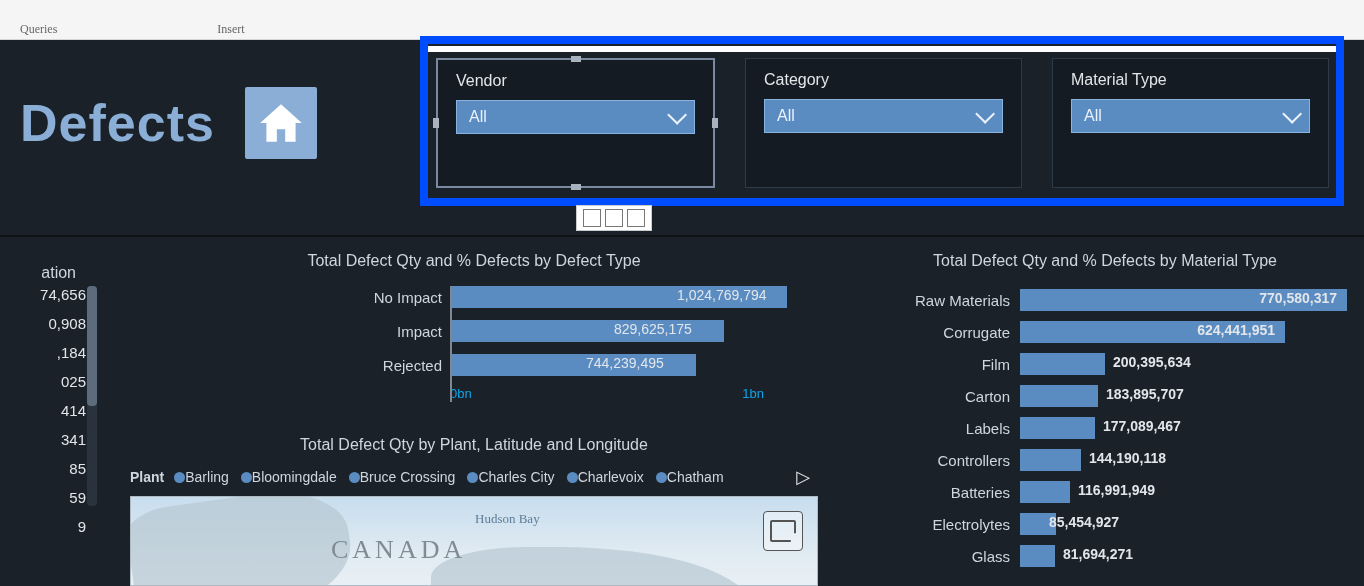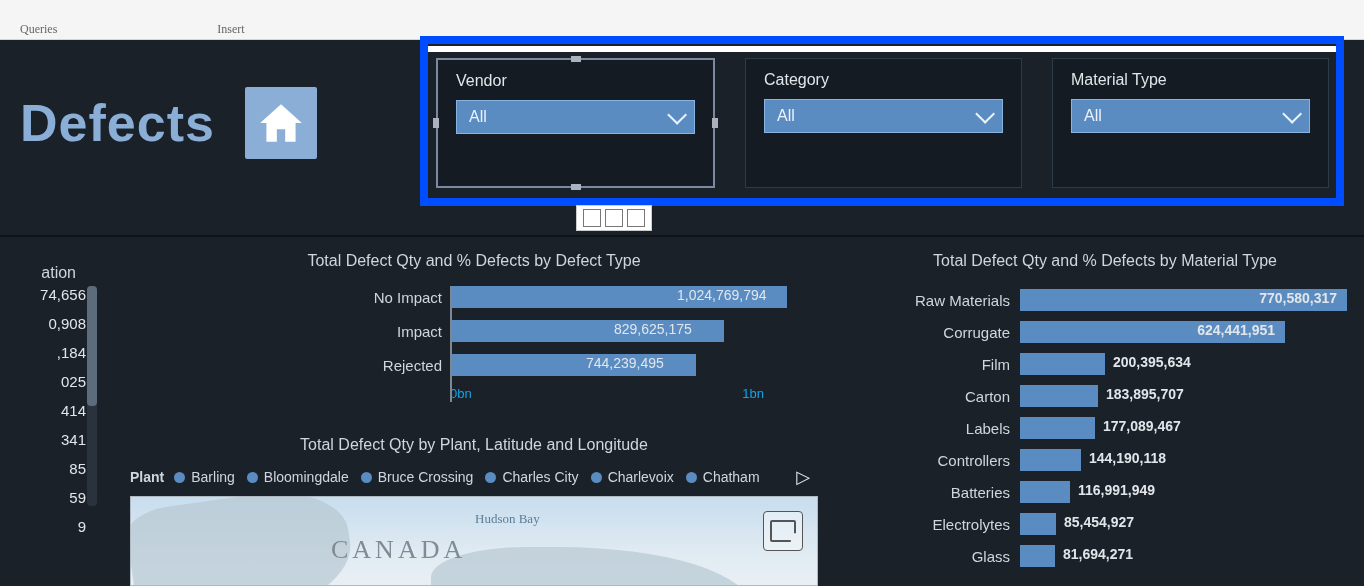--- a/index.html
+++ b/index.html
@@ -219,21 +219,21 @@
   .map-card { margin-top:4px; }
   .legend-row {
     display:flex;
     align-items:center;
     gap:6px;
     color:#cfd6dd;
     font-size:14px;
     padding: 2px 6px;
   }
   .legend-row .lead { font-weight:600; margin-right:4px;}
-  .legend-item { display:flex; align-items:center; gap:6px; margin-right:6px;}
+  .legend-item { display:flex; align-items:center; margin-right:6px;}
   .legend-dot { width:11px;height:11px; border-radius:50%; background:#5a8cc2;}
   .legend-nav { margin-left:auto; font-size:18px; color:#e2e6ea; padding:0 8px;}
   .map-box {
     margin: 6px 6px 0 6px;
     height: 90px;
     background: linear-gradient(180deg,#c7ddee 0%, #dfeaf2 60%, #e9f0f5 100%);
     position:relative;
     border:1px solid #aeb9c2;
     overflow:hidden;
   }
@@ -462,21 +462,21 @@
             <div class="mat-label">Batteries</div>
             <div class="mat-track">
               <div class="mat-bar" style="width:50px"></div>
               <div class="mat-val outside" style="left:58px">116,991,949</div>
             </div>
           </div>
           <div class="mat-row">
             <div class="mat-label">Electrolytes</div>
             <div class="mat-track">
               <div class="mat-bar" style="width:36px"></div>
-              <div class="mat-val outside" style="left:44px">85,454,927</div>
+              <div class="mat-val outside" style="left:29px">85,454,927</div>
             </div>
           </div>
           <div class="mat-row">
             <div class="mat-label">Glass</div>
             <div class="mat-track">
               <div class="mat-bar" style="width:35px"></div>
               <div class="mat-val outside" style="left:43px">81,694,271</div>
             </div>
           </div>
         </div>

